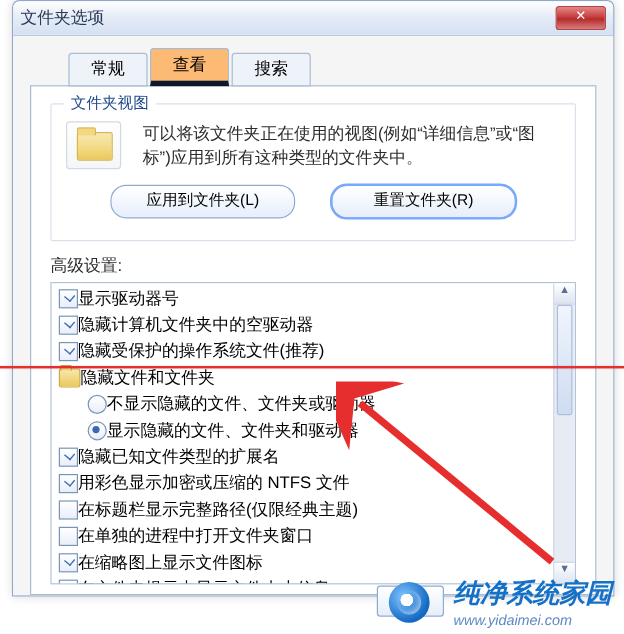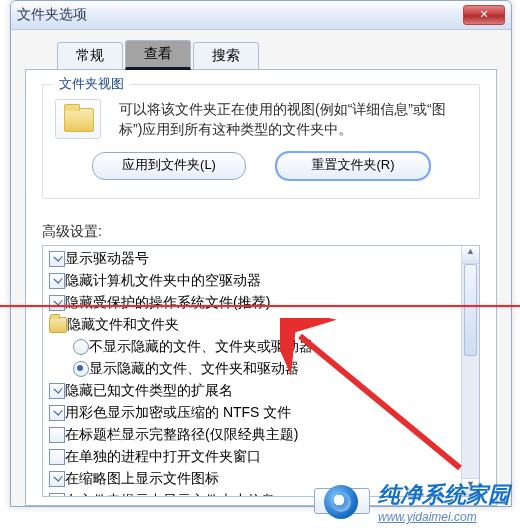--- a/index.html
+++ b/index.html
@@ -61,35 +61,35 @@
     border: 1px solid #a9bcd4;
     border-bottom: 1px solid #a9bcd4;
     border-radius: 3px 3px 0 0;
     padding: 4px 18px;
     margin-right: 2px;
     background: #eef3fa;
     font-size: 14px;
     cursor: default;
   }
   .tab.active {
-    background: #a3a3a3;
-    border-bottom: 3px solid #0f172a;
+    background: #fdba74;
+    border-bottom: 5px solid #0f172a;
   }
   .tab-pane {
     border: 1px solid #a9bcd4;
     background: #fff;
     padding: 14px 16px 8px 16px;
   }
 
   .group {
     border: 1px solid #d9e1ec;
     border-radius: 2px;
     padding: 14px 12px 18px 12px;
     position: relative;
-    margin-bottom: 24px;
+    margin-bottom: 12px;
   }
   .group-legend {
     position: absolute;
     top: -10px;
     left: 10px;
     background: #fff;
     padding: 0 6px;
     font-size: 13px;
     color: #214a8c;
   }
@@ -270,21 +270,20 @@
     gap:20px;
     font-size:22px;
     font-style: italic;
     font-weight:700;
     color:#1570c7;
   }
   .watermark .url{
     font-size:12px;
     font-weight:400;
     color:#5b89c4;
-    text-decoration:underline;
   }
   .wm-logo{
     width:34px; height:34px; border-radius:50%;
     background:radial-gradient(circle at 35% 35%, #7ec2ff, #1268c2 70%);
     position:relative;
   }
   .wm-logo::after{
     content:"";position:absolute;left:7px;top:7px;width:20px;height:20px;border-radius:50%;
     background:radial-gradient(circle at 40% 40%, #fff 0 30%, transparent 32%);
     box-shadow: inset -2px -2px 4px rgba(255,255,255,.5);

